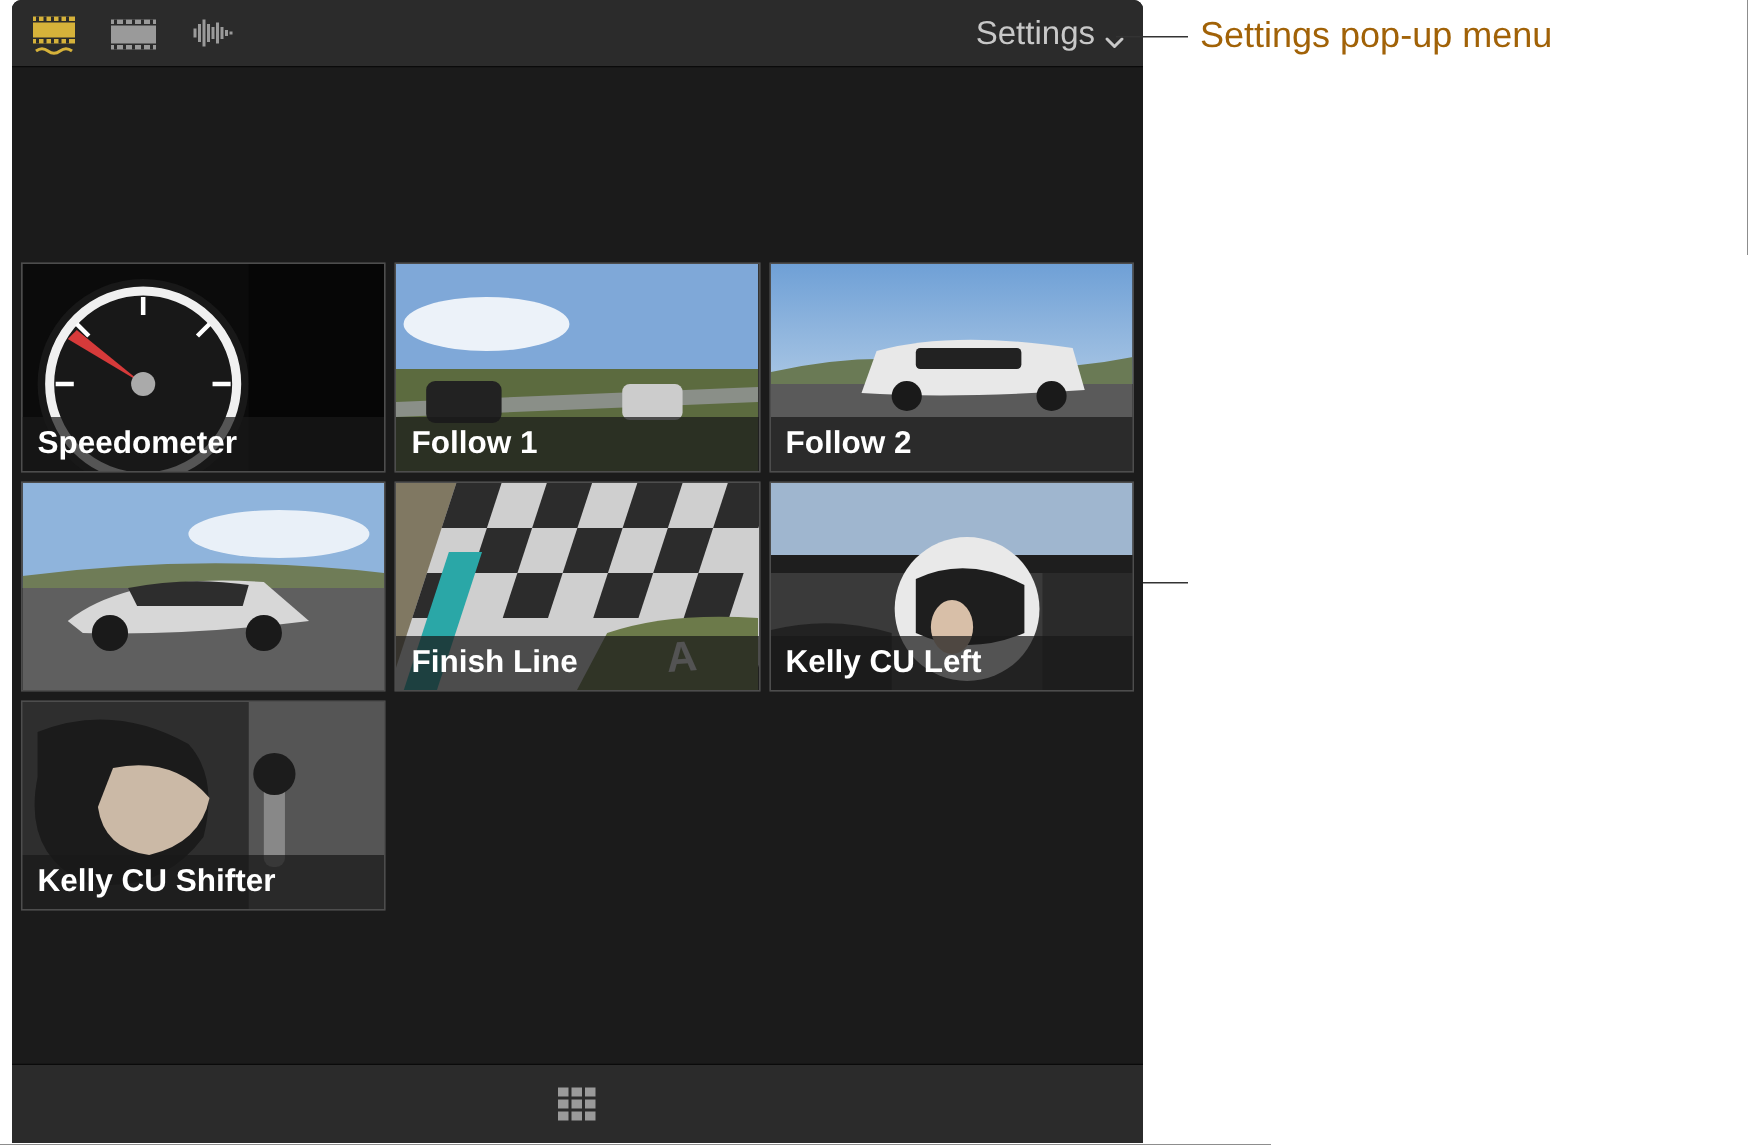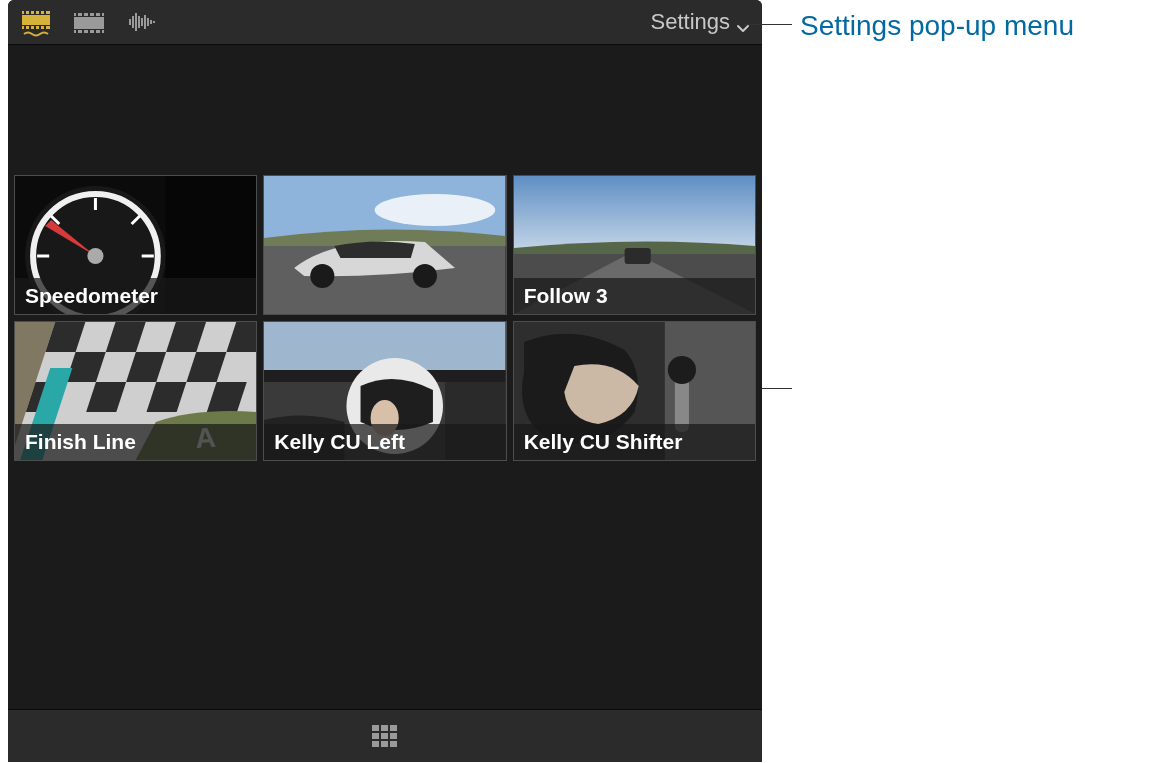--- a/index.html
+++ b/index.html
@@ -94,22 +94,22 @@
     border-top: 1px solid #0a0a0a;
   }
   .grid-icon-btn {
     width: 30px;
     height: 30px;
     display: inline-block;
   }
   
   .callout {
     position: absolute;
-    color: #0369a1;
-    font-size: 28px;
+    color: #a16207;
+    font-size: 24px;
     line-height: 1.3;
   }
   .callout-line {
     position: absolute;
     height: 1px;
     background: #333;
   }
   
   .tool-icon {
     width: 38px;
@@ -208,53 +208,67 @@
             <line x1="124" y1="40" x2="116" y2="48"></line>
             <line x1="138" y1="80" x2="126" y2="80"></line>
           </g>
           <polygon points="80,80 30,50 36,44" fill="#d63a3a"></polygon>
           <circle cx="80" cy="80" r="8" fill="#aaa"></circle>
           <rect x="150" y="0" width="90" height="138" fill="#050505" opacity="0.9"></rect>
         </svg>
         <div class="angle-label">Speedometer</div>
       </div>
 
-
+      <div class="angle-cell">
+        <svg class="thumb" viewBox="0 0 240 138" preserveAspectRatio="none">
+          <rect width="240" height="70" fill="#7fa8d8"></rect>
+          <ellipse cx="60" cy="40" rx="55" ry="18" fill="#fff" opacity="0.85"></ellipse>
+          <rect y="70" width="240" height="68" fill="#5c6b3f"></rect>
+          <path d="M0 92 L240 82 L240 92 L0 102 Z" fill="#8a8f88"></path>
+          <rect x="20" y="78" width="50" height="28" rx="6" fill="#222"></rect>
+          <rect x="150" y="80" width="40" height="24" rx="5" fill="#ccc"></rect>
+        </svg>
+        <div class="angle-label">Follow 1</div>
+      </div>
+
+      <div class="angle-cell">
+        <svg class="thumb" viewBox="0 0 240 138" preserveAspectRatio="none">
+          <defs>
+            <linearGradient id="sky3" x1="0" y1="0" x2="0" y2="1">
+              <stop offset="0" stop-color="#6fa0d6"></stop>
+              <stop offset="1" stop-color="#a9c6e4"></stop>
+            </linearGradient>
+          </defs>
+          <rect width="240" height="80" fill="url(#sky3)"></rect>
+          <path d="M0 72 Q60 58 120 66 Q180 74 240 62 L240 80 L0 80 Z" fill="#6a7a55"></path>
+          <rect y="80" width="240" height="58" fill="#5a5a5a"></rect>
+
+          <path d="M70 58 Q120 44 200 56 L208 84 Q120 90 60 86 Z" fill="#e8e8e8"></path>
+          <rect x="96" y="56" width="70" height="14" rx="3" fill="#222"></rect>
+          <circle cx="90" cy="88" r="10" fill="#1a1a1a"></circle>
+          <circle cx="186" cy="88" r="10" fill="#1a1a1a"></circle>
+        </svg>
+        <div class="angle-label">Follow 2</div>
+      </div>
 
 
       <div class="angle-cell">
         <svg class="thumb" viewBox="0 0 240 138" preserveAspectRatio="none">
           <rect width="240" height="70" fill="#8fb4dc"></rect>
           <ellipse cx="170" cy="34" rx="60" ry="16" fill="#fff" opacity="0.8"></ellipse>
           <path d="M0 62 Q120 46 240 60 L240 70 L0 70 Z" fill="#6f7c57"></path>
           <rect y="70" width="240" height="68" fill="#5f5f5f"></rect>
 
           <path d="M30 92 Q70 60 160 66 L190 92 Q110 102 40 100 Z" fill="#d7d7d7"></path>
           <path d="M70 70 Q110 62 150 68 L146 82 L76 82 Z" fill="#2d2d2d"></path>
           <circle cx="58" cy="100" r="12" fill="#1a1a1a"></circle>
           <circle cx="160" cy="100" r="12" fill="#1a1a1a"></circle>
         </svg>
       </div>
 
-      <div class="angle-cell">
-        <svg class="thumb" viewBox="0 0 240 138" preserveAspectRatio="none">
-          <defs>
-            <linearGradient id="sky6" x1="0" y1="0" x2="0" y2="1">
-              <stop offset="0" stop-color="#5f8fc4"></stop>
-              <stop offset="1" stop-color="#c8d8e8"></stop>
-            </linearGradient>
-          </defs>
-          <rect width="240" height="78" fill="url(#sky6)"></rect>
-          <path d="M0 72 Q120 60 240 70 L240 78 L0 78 Z" fill="#566648"></path>
-          <rect y="78" width="240" height="60" fill="#4c4c4c"></rect>
-          <path d="M0 138 L110 80 L126 80 L240 138 Z" fill="#6a6a6a"></path>
-          <rect x="110" y="72" width="26" height="16" rx="3" fill="#2b2b2b"></rect>
-        </svg>
-        <div class="angle-label">Follow 3</div>
-      </div>
 
       <div class="angle-cell">
         <svg class="thumb" viewBox="0 0 240 138" preserveAspectRatio="none">
           <rect width="240" height="138" fill="#807862"></rect>
           <g transform="skewX(-18)">
             <rect x="40" y="0" width="240" height="138" fill="#cfcfcf"></rect>
             <g fill="#2c2c2c">
               <rect x="40" y="0" width="30" height="30"></rect>
               <rect x="100" y="0" width="30" height="30"></rect>
               <rect x="160" y="0" width="30" height="30"></rect>

